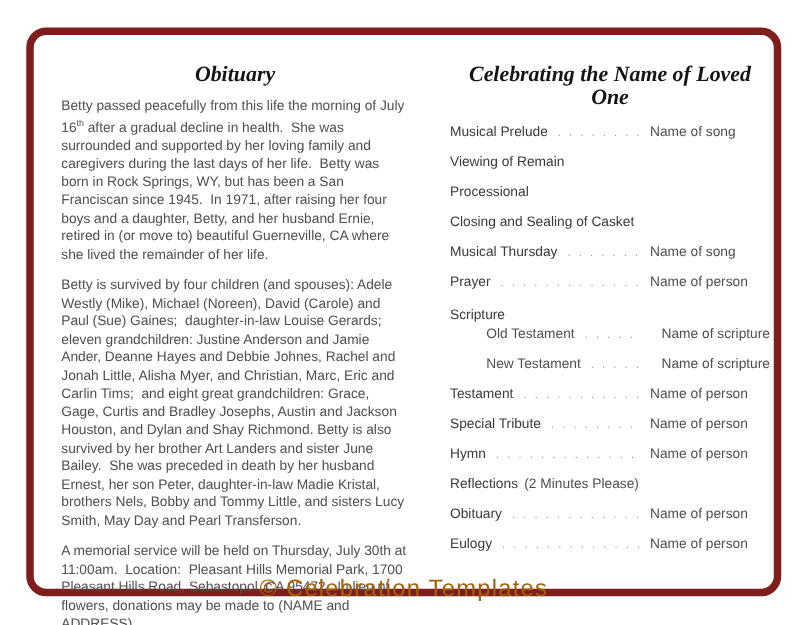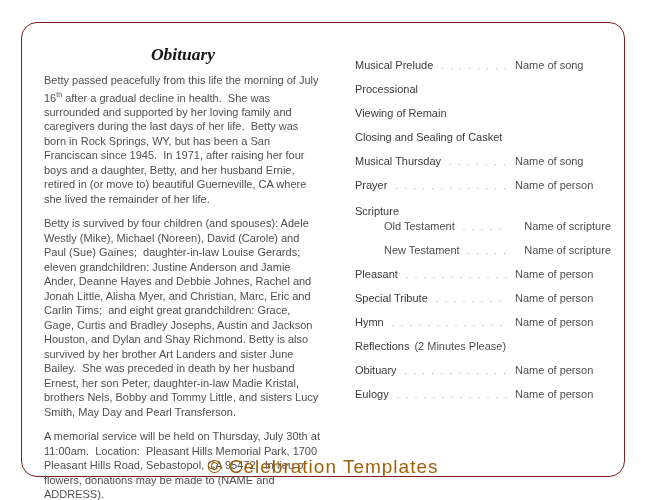--- a/index.html
+++ b/index.html
@@ -3,21 +3,21 @@
 <meta charset="utf-8">
 <style>
   * { margin:0; padding:0; box-sizing:border-box; }
   html, body { background:#ffffff; }
   .canvas {
     position:relative; width:648px; height:500px; background:#ffffff;
     font-family:"Liberation Sans", sans-serif; overflow:hidden;
   }
   .card {
     position:absolute; left:21px; top:22px; width:604px; height:455px;
-    border:1px solid #7f1d1d; border-radius:16px; background:#ffffff;
+    border:6px solid #7f1d1d; border-radius:16px; background:#ffffff;
   }
   .col { position:absolute; top:22px; }
   .col-left  { left:22px;  width:278px; }
   .col-right { left:333px; width:256px; }
   .page-title {
     font-family:"Liberation Serif", serif; font-style:italic; font-weight:bold;
     font-size:17.5px; line-height:18px; color:#141414; text-align:center;
     margin-bottom:6px;
   }
   .body-text {
@@ -55,35 +55,36 @@
   <div class="card">
 
     <div class="col col-left">
       <div class="page-title">Obituary</div>
       <p class="body-text"><span>Betty passed peacefully from this life the morning of July 16</span><sup>th</sup><span> after a gradual decline in health.  She was surrounded and supported by her loving family and caregivers during the last days of her life.  Betty was born in Rock Springs, WY, but has been a San Franciscan since 1945.  In 1971, after raising her four boys and a daughter, Betty, and her husband Ernie, retired in (or move to) beautiful Guerneville, CA where she lived the remainder of her life.</span></p>
       <p class="body-text">Betty is survived by four children (and spouses): Adele Westly (Mike), Michael (Noreen), David (Carole) and Paul (Sue) Gaines;  daughter-in-law Louise Gerards;  eleven grandchildren: Justine Anderson and Jamie Ander, Deanne Hayes and Debbie Johnes, Rachel and Jonah Little, Alisha Myer, and Christian, Marc, Eric and Carlin Tims;  and eight great grandchildren: Grace, Gage, Curtis and Bradley Josephs, Austin and Jackson Houston, and Dylan and Shay Richmond. Betty is also survived by her brother Art Landers and sister June Bailey.  She was preceded in death by her husband Ernest, her son Peter, daughter-in-law Madie Kristal, brothers Nels, Bobby and Tommy Little, and sisters Lucy Smith, May Day and Pearl Transferson.</p>
       <p class="body-text">A memorial service will be held on Thursday, July 30th at 11:00am.  Location:  Pleasant Hills Memorial Park, 1700 Pleasant Hills Road, Sebastopol, CA 95472.  In lieu of flowers, donations may be made to (NAME and ADDRESS).</p>
     </div>
 
     <div class="col col-right">
+      <div class="page-title">Celebrating the Name of Loved One</div>
 
       <div class="prog">
 
         <div class="prow">
           <span class="plabel">Musical Prelude</span>
           <span class="leader"></span>
           <span class="pvalue">Name of song</span>
         </div>
 
         <div class="prow">
-          <span class="plabel">Processional</span>
+          <span class="plabel">Viewing of Remain</span>
         </div>
 
         <div class="prow">
-          <span class="plabel">Viewing of Remain</span>
+          <span class="plabel">Processional</span>
         </div>
 
         <div class="prow">
           <span class="plabel">Closing and Sealing of Casket</span>
         </div>
 
         <div class="prow">
           <span class="plabel">Musical Thursday</span>
           <span class="leader"></span>
           <span class="pvalue">Name of song</span>
@@ -105,21 +106,21 @@
           <span class="pvalue">Name of scripture</span>
         </div>
 
         <div class="prow indent">
           <span class="plabel normal">New Testament</span>
           <span class="leader"></span>
           <span class="pvalue">Name of scripture</span>
         </div>
 
         <div class="prow">
-          <span class="plabel">Pleasant</span>
+          <span class="plabel">Testament</span>
           <span class="leader"></span>
           <span class="pvalue">Name of person</span>
         </div>
 
         <div class="prow">
           <span class="plabel">Special Tribute</span>
           <span class="leader"></span>
           <span class="pvalue">Name of person</span>
         </div>
 

